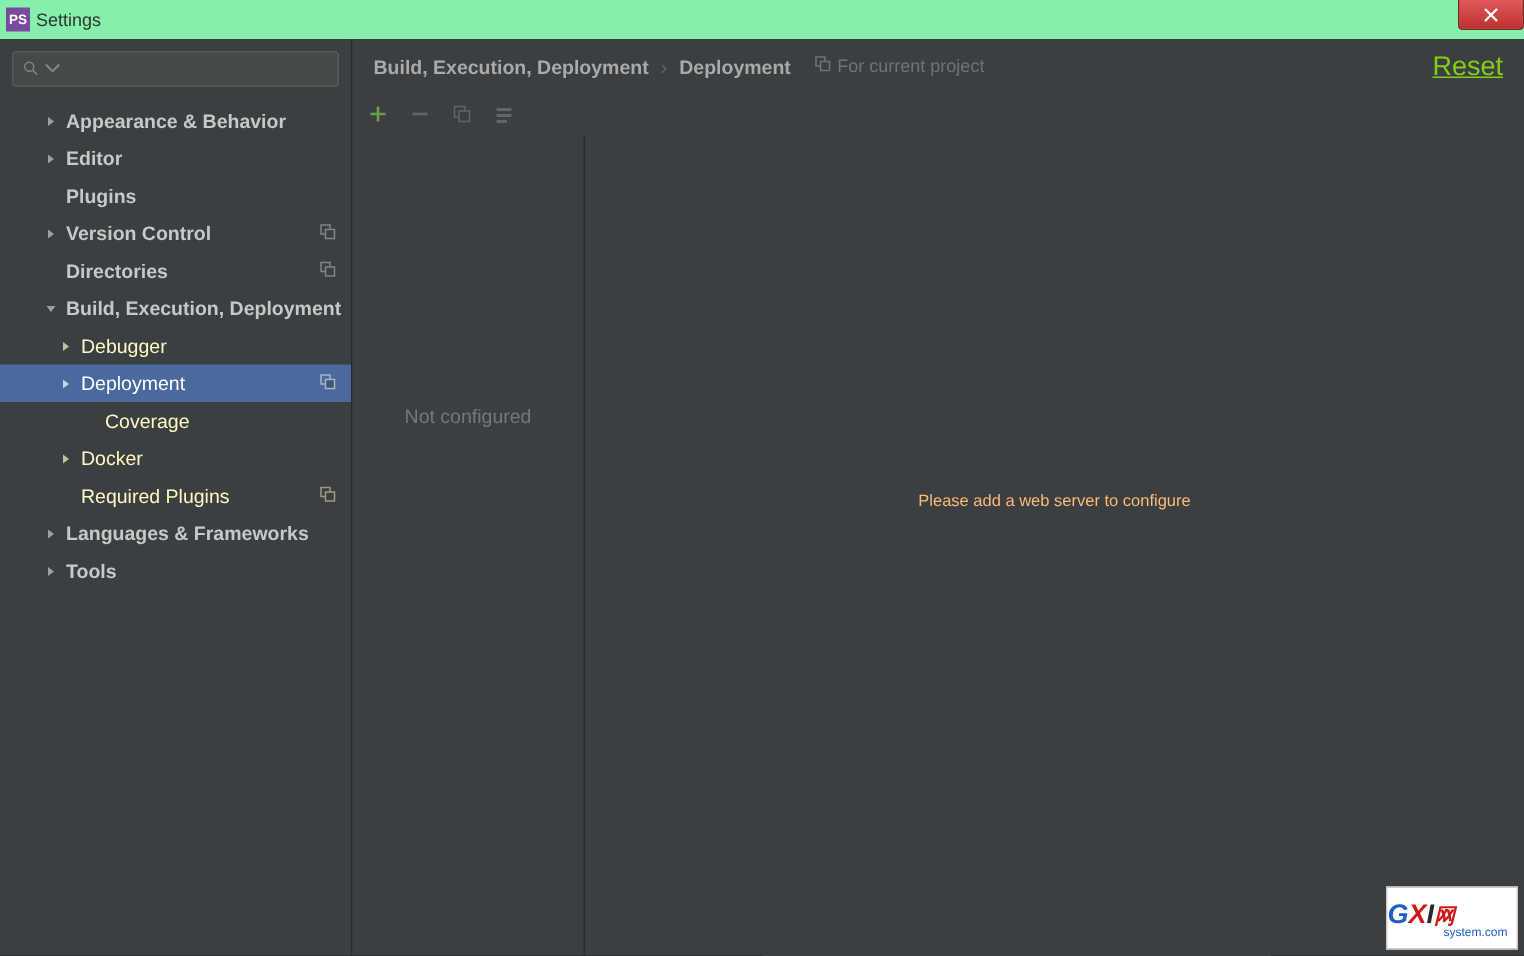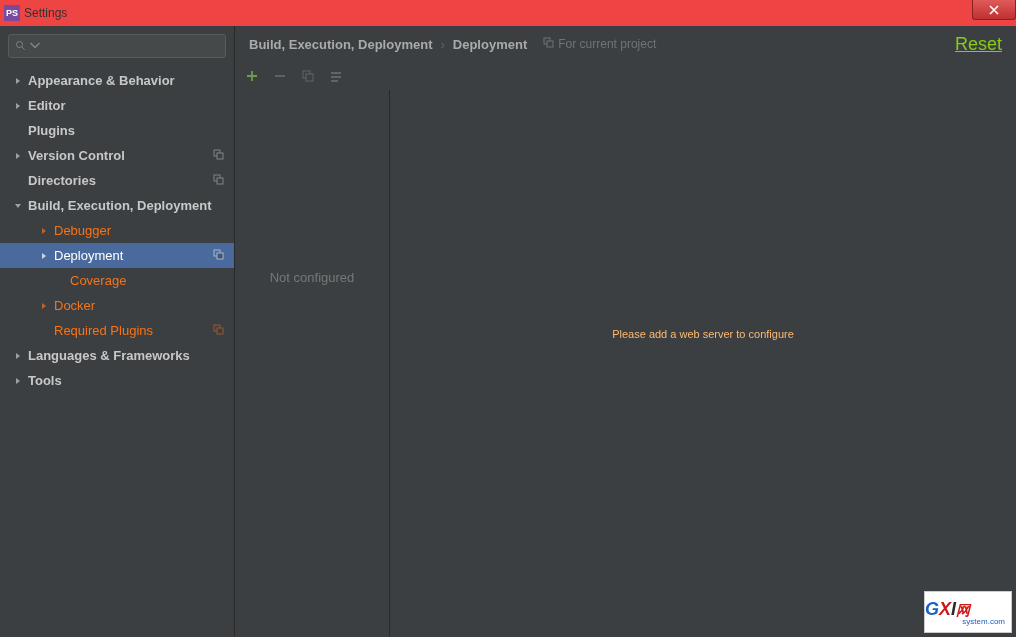--- a/index.html
+++ b/index.html
@@ -1,33 +1,33 @@
 <!DOCTYPE html>
 <html><head>
   <meta charset="utf-8">
   <style>
     * { margin: 0; padding: 0; box-sizing: border-box; font-family: "Segoe UI", Arial, sans-serif; }
     body { width: 1016px; height: 637px; background: #1a1a1a; overflow: hidden; }
     
-    .titlebar { height: 26px; background: #ef4444; display: flex; align-items: center; padding-left: 4px; position: relative; }
+    .titlebar { height: 26px; background: #86efac; display: flex; align-items: center; padding-left: 4px; position: relative; }
     .titlebar-icon { width: 16px; height: 16px; background: #7a4a9e; color: white; font-size: 9px; font-weight: bold; display: flex; align-items: center; justify-content: center; margin-right: 4px; }
     .titlebar-text { font-size: 12px; color: #333; }
     .titlebar-close { position: absolute; right: 0; top: 0; width: 44px; height: 20px; background: linear-gradient(#e05a5a, #c03030); border: 1px solid #8a2020; border-top: none; border-radius: 0 0 3px 3px; display: flex; align-items: center; justify-content: center; }
     .titlebar-close svg { width: 12px; height: 10px; }
     
     .main { display: flex; height: calc(100% - 26px); background: #3b3f41; }
     
     .sidebar { width: 235px; background: #3b3f41; border-right: 1px solid #2a2a2a; display: flex; flex-direction: column; }
     .search-box { margin: 8px 8px 6px 8px; height: 24px; background: #45494a; border: 1px solid #5a5a5a; border-radius: 3px; display: flex; align-items: center; padding: 0 6px; }
     .search-box svg { width: 12px; height: 12px; opacity: 0.6; }
     .search-caret { margin-left: 2px; opacity: 0.6; }
     
     .tree { flex: 1; overflow-y: auto; padding-top: 4px; }
-    .tree-item { height: 25px; display: flex; align-items: center; padding-left: 8px; color: #f97316; font-size: 13px; cursor: pointer; position: relative; }
-    .tree-item.l1 { padding-left: 14px; }
+    .tree-item { height: 25px; display: flex; align-items: center; padding-left: 8px; color: #fef9c3; font-size: 13px; cursor: pointer; position: relative; }
+    .tree-item.l1 { padding-left: 30px; }
     .tree-item.l2 { padding-left: 40px; }
     .tree-item.l3 { padding-left: 56px; }
     .tree-item.bold { font-weight: bold; color: #c8c8c8; }
     .tree-item.selected { background: #4a6a9e; color: #fff; }
     .tree-chevron { width: 10px; display: inline-flex; margin-right: 4px; opacity: 0.7; }
     .tree-spacer { width: 14px; display: inline-block; }
     .tree-badge { position: absolute; right: 10px; opacity: 0.5; }
     .tree-badge svg { width: 11px; height: 11px; }
     
     .content { flex: 1; display: flex; flex-direction: column; background: #3b3f41; }

